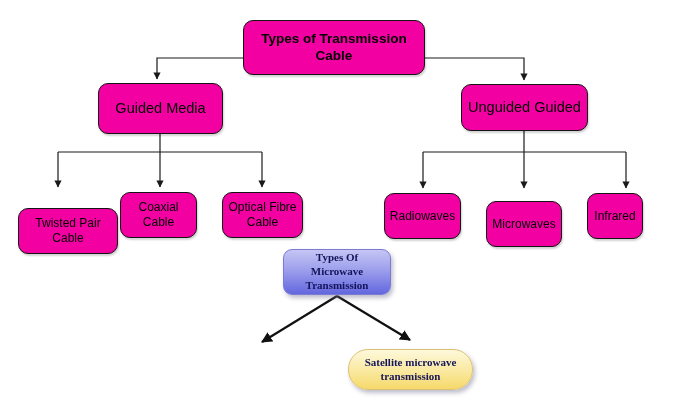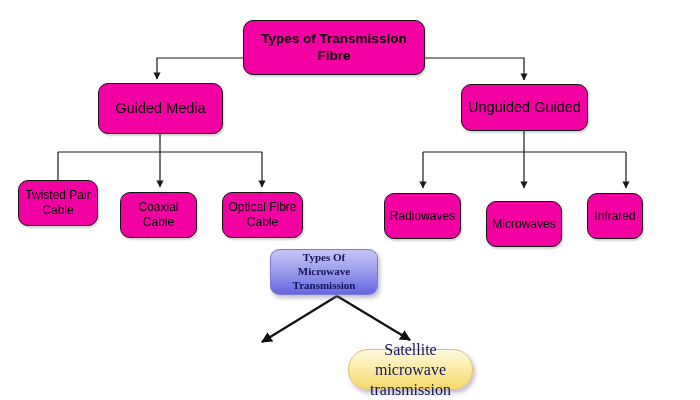--- a/index.html
+++ b/index.html
@@ -27,21 +27,21 @@
   }
   .grad-cyan{
     background:linear-gradient(to bottom,#CDEFFB 0%,#8ADBF7 50%,#54C4F0 100%);
     border:1.4px solid #7FD0EE;border-radius:9px;
     font-family:"Liberation Serif",serif;font-weight:bold;font-size:11px;color:#14145A;
     box-shadow:2px 3px 4px rgba(110,110,140,0.45);padding:2px 6px;
   }
   .grad-yellow{
     background:linear-gradient(to bottom,#FDF8DC 0%,#FAEAA4 50%,#F6D96B 100%);
     border:1.4px solid #DDC172;border-radius:20px;
-    font-family:"Liberation Serif",serif;font-weight:normal;font-size:16px;color:#14145A;
+    font-family:"Liberation Serif",serif;font-weight:bold;font-size:11px;color:#14145A;
     box-shadow:2px 3px 4px rgba(110,110,140,0.45);padding:2px 6px;
   }
 </style>
 </head>
 <body>
 
 <div class="canvas">
 
   <svg class="connectors" viewBox="0 0 700 400" xmlns="http://www.w3.org/2000/svg">
     <defs>
@@ -66,32 +66,32 @@
     <path d="M423,152 L626,152" fill="none" stroke="#1A1A1A" stroke-width="1.2"></path>
     <path d="M423,152 L423,188" fill="none" stroke="#1A1A1A" stroke-width="1.2" marker-end="url(#arrow)"></path>
     <path d="M524,152 L524,188" fill="none" stroke="#1A1A1A" stroke-width="1.2" marker-end="url(#arrow)"></path>
     <path d="M626,152 L626,188" fill="none" stroke="#1A1A1A" stroke-width="1.2" marker-end="url(#arrow)"></path>
 
     <path d="M337,296 L262,342" fill="none" stroke="#111111" stroke-width="2.2" marker-end="url(#arrowBig)"></path>
     <path d="M337,296 L410,340" fill="none" stroke="#111111" stroke-width="2.2" marker-end="url(#arrowBig)"></path>
   </svg>
 
   <div class="node magenta title" style="left:243px;top:20px;width:182px;height:55px;">
-    <span>Types of Transmission Fibre</span>
+    <span>Types of Transmission Cable</span>
   </div>
 
   <div class="node magenta lvl2" style="left:98px;top:83px;width:125px;height:51px;">
     <span>Guided Media</span>
   </div>
 
   <div class="node magenta lvl2" style="left:461px;top:84px;width:127px;height:47px;">
     <span>Unguided Guided</span>
   </div>
 
-  <div class="node magenta lvl3" style="left:18px;top:180px;width:80px;height:46px;">
+  <div class="node magenta lvl3" style="left:18px;top:208px;width:100px;height:46px;">
     <span>Twisted Pair Cable</span>
   </div>
 
   <div class="node magenta lvl3" style="left:120px;top:192px;width:77px;height:46px;">
     <span>Coaxial Cable</span>
   </div>
 
   <div class="node magenta lvl3" style="left:222px;top:192px;width:81px;height:46px;">
     <span>Optical Fibre Cable</span>
   </div>
@@ -101,21 +101,21 @@
   </div>
 
   <div class="node magenta lvl3" style="left:486px;top:201px;width:76px;height:46px;">
     <span>Microwaves</span>
   </div>
 
   <div class="node magenta lvl3" style="left:587px;top:193px;width:56px;height:46px;">
     <span>Infrared</span>
   </div>
 
-  <div class="node grad-blue" style="left:270px;top:249px;width:108px;height:46px;">
+  <div class="node grad-blue" style="left:283px;top:249px;width:108px;height:46px;">
     <span>Types Of Microwave Transmission</span>
   </div>
 
 
   <div class="node grad-yellow" style="left:348px;top:349px;width:125px;height:41px;">
     <span>Satellite microwave transmission</span>
   </div>
 
 </div>
 

